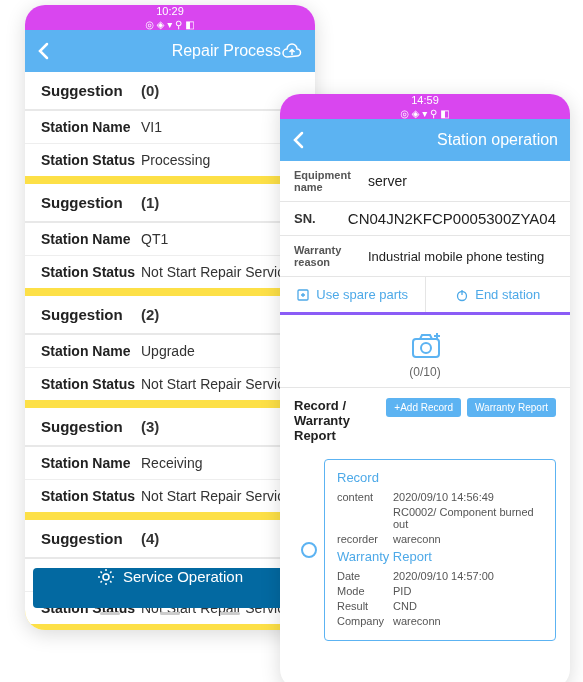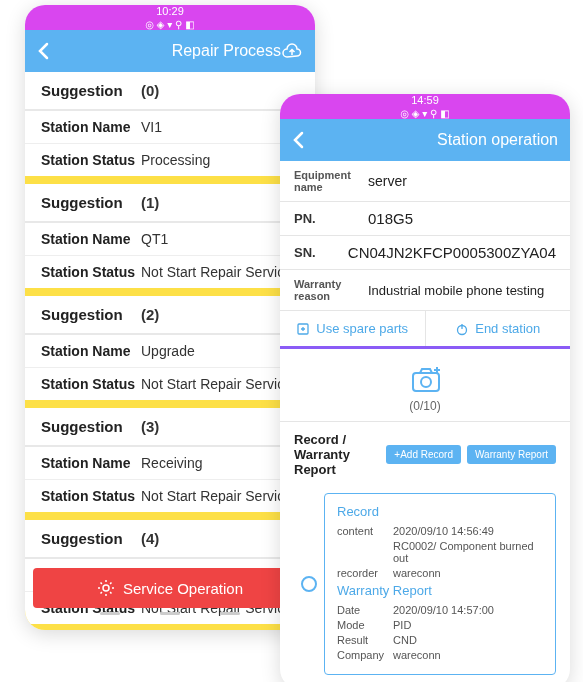--- a/index.html
+++ b/index.html
@@ -22,42 +22,42 @@
 
 .section { background: #fff; margin-bottom: 8px; padding: 0; }
 .row { display: flex; padding: 8px 16px; font-size: 14px; border-bottom: 1px solid #eee; }
 .row:last-child { border-bottom: none; }
 .row-label { width: 100px; font-weight: 600; color: #222; }
 .row-value { flex: 1; color: #333; }
 
 .section-head { display: flex; padding: 10px 16px; font-weight: bold; font-size: 15px; border-bottom: 2px solid #e8e8e8; }
 .section-head .row-label { font-weight: bold; }
 
-.bottom-btn { position: absolute; bottom: 22px; left: 8px; right: 8px; height: 40px; background: #ef4444; color: #fff; display: flex; align-items: center; justify-content: center; gap: 8px; font-size: 15px; border-radius: 4px; cursor: pointer; }
+.bottom-btn { position: absolute; bottom: 22px; left: 8px; right: 8px; height: 40px; background: #0369a1; color: #fff; display: flex; align-items: flex-start; justify-content: center; gap: 8px; font-size: 15px; border-radius: 4px; cursor: pointer; }
 .gear { display: inline-block; }
 
 .navbar-bottom { position: absolute; bottom: 4px; left: 0; right: 0; height: 14px; display: flex; justify-content: center; gap: 40px; }
 .navbar-bottom span { width: 20px; height: 3px; background: #ccc; border-radius: 2px; }
 
 
 .info-row { display: flex; padding: 8px 14px; border-bottom: 1px solid #e5e5e5; font-size: 14px; align-items: center; }
 .info-label { width: 74px; font-weight: bold; color: #333; font-size: 13px; }
 .info-label-sm { width: 74px; font-size: 11px; font-weight: 600; color: #555; }
 .info-value { flex: 1; color: #222; font-size: 14px; }
 .info-value-lg { font-size: 15px; font-weight: 500; }
 
 .actions { display: flex; border-bottom: 3px solid #8b5cf6; }
 .action { flex: 1; padding: 10px 6px; text-align: center; color: #4da9e8; font-size: 13px; display: flex; align-items: center; justify-content: center; gap: 6px; cursor: pointer; border-right: 1px solid #e5e5e5; }
 .action:last-child { border-right: none; }
 
 .camera-area { padding: 16px 14px 8px; text-align: center; }
 .camera-icon { display: inline-block; width: 30px; height: 26px; position: relative; color: #5cb3f2; }
 .camera-count { font-size: 12px; color: #666; margin-top: 4px; }
 
-.rec-header { display: flex; align-items: center; padding: 10px 14px; gap: 6px; border-top: 1px solid #e5e5e5; }
+.rec-header { display: flex; align-items: flex-start; padding: 10px 14px; gap: 6px; border-top: 1px solid #e5e5e5; }
 .rec-title { font-size: 13px; font-weight: 600; color: #222; flex: 1; }
 .btn-sm { background: #5cb3f2; color: #fff; font-size: 10px; padding: 4px 8px; border-radius: 3px; cursor: pointer; }
 
 .record-card { margin: 6px 14px 10px 44px; border: 1px solid #5cb3f2; border-radius: 4px; padding: 10px 12px; font-size: 12px; position: relative; }
 .record-card::before { content: ""; position: absolute; left: -24px; top: 50%; width: 12px; height: 12px; border: 2px solid #5cb3f2; border-radius: 50%; background: #fff; transform: translateY(-50%); }
 .rec-sec-title { color: #4da9e8; font-size: 13px; margin-bottom: 6px; margin-top: 4px; }
 .rec-sec-title:first-child { margin-top: 0; }
 .rec-row { display: flex; margin-bottom: 3px; font-size: 11px; color: #555; }
 .rec-key { width: 56px; }
 .rec-val { flex: 1; }
@@ -191,24 +191,20 @@
           <path d="M10 2 L3 9 L10 16" stroke="#fff" stroke-width="2.5" fill="none" stroke-linecap="round"></path>
         </svg>
     </span>
     <span class="header-title">Station operation</span>
   </div>
 
   <div>
     <div class="info-row">
         <span class="info-label-sm">Equipment name</span>
         <span class="info-value">server</span>
-      </div>
-    <div class="info-row">
-        <span class="info-label">PN.</span>
-        <span class="info-value info-value-lg">018G5</span>
       </div>
     <div class="info-row">
         <span class="info-label">SN.</span>
         <span class="info-value info-value-lg">CN04JN2KFCP0005300ZYA04</span>
       </div>
     <div class="info-row">
         <span class="info-label-sm">Warranty reason</span>
         <span class="info-value" style="font-size:13px">Industrial mobile phone testing</span>
       </div>
   </div>

